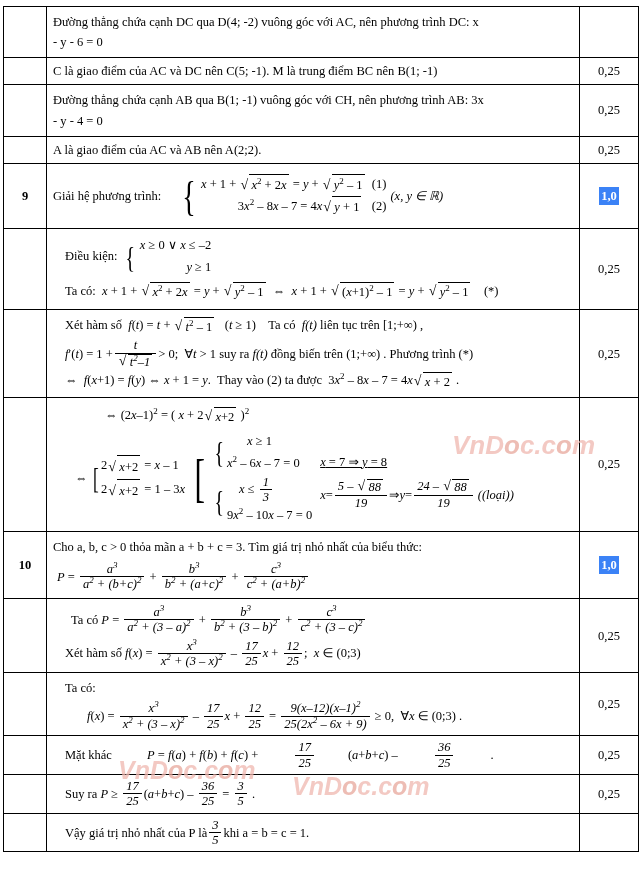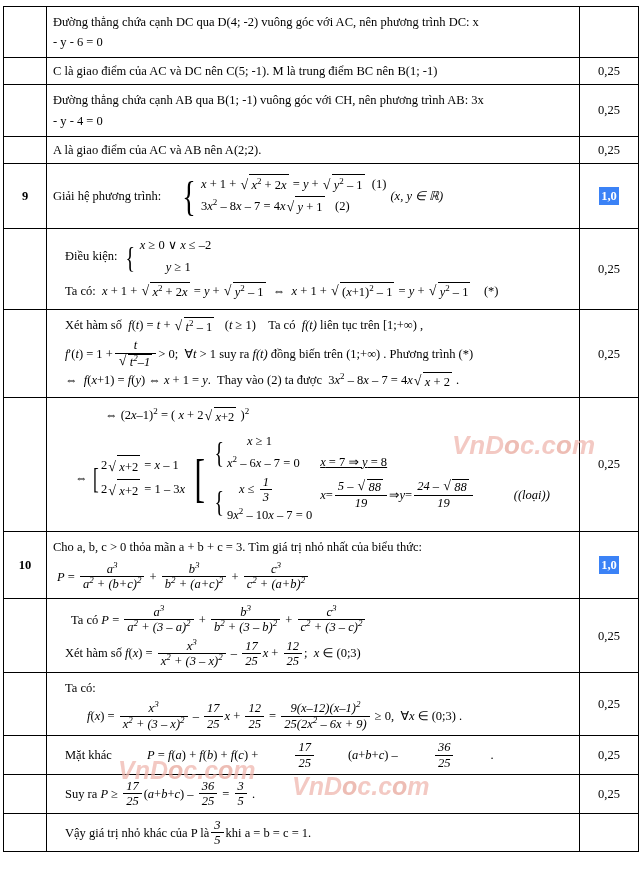--- a/index.html
+++ b/index.html
@@ -43,21 +43,21 @@
     font-size:12.5px;
     white-space:nowrap;
   }
   .score-hl{
     background:#3b82f6;
     color:#ffffff;
     font-weight:bold;
     padding:0 2px;
     display:inline-block;
   }
-  .it{font-style:italic;margin-left:36px;}
+  .it{font-style:italic;}
   .math{font-family:"Liberation Serif", serif;font-style:italic;}
   sup{font-size:0.72em;vertical-align:super;line-height:0;}
 
   
   .frac{
     display:inline-block;
     vertical-align:middle;
     text-align:center;
     font-style:italic;
     line-height:1.15;
@@ -98,21 +98,21 @@
   .sys .brace{
     font-size:2.4em;
     line-height:0.78;
     font-style:normal;
     font-weight:300;
     transform:scaleX(0.68);
     display:inline-block;
   }
   .sys .rows{
     display:inline-block;
-    text-align:left;
+    text-align:right;
     padding-left:2px;
   }
   .sys .rows > div{white-space:nowrap;line-height:1.7;}
   .sysbig .brace{font-size:3.3em;}
 
   .sysbr{
     display:inline-flex;
     align-items:center;
     vertical-align:middle;
   }
@@ -474,21 +474,21 @@
           <span>&nbsp;.</span>
         </div>
       </td>
       <td class="col-score">0,25</td>
     </tr>
 
     <tr>
       <td class="col-num"></td>
       <td class="col-body">
         <div style="display:flex;align-items:center;padding-left:12px;">
-          <span>Vậy giá trị nhỏ khác của P là</span>
+          <span>Vậy giá trị nhỏ nhất của P là</span>
           <span class="frac">
                 <span class="num">3</span>
                 <span class="den">5</span>
               </span>
           <span>khi a = b = c = 1.</span>
         </div>
       </td>
       <td class="col-score"></td>
     </tr>
 

